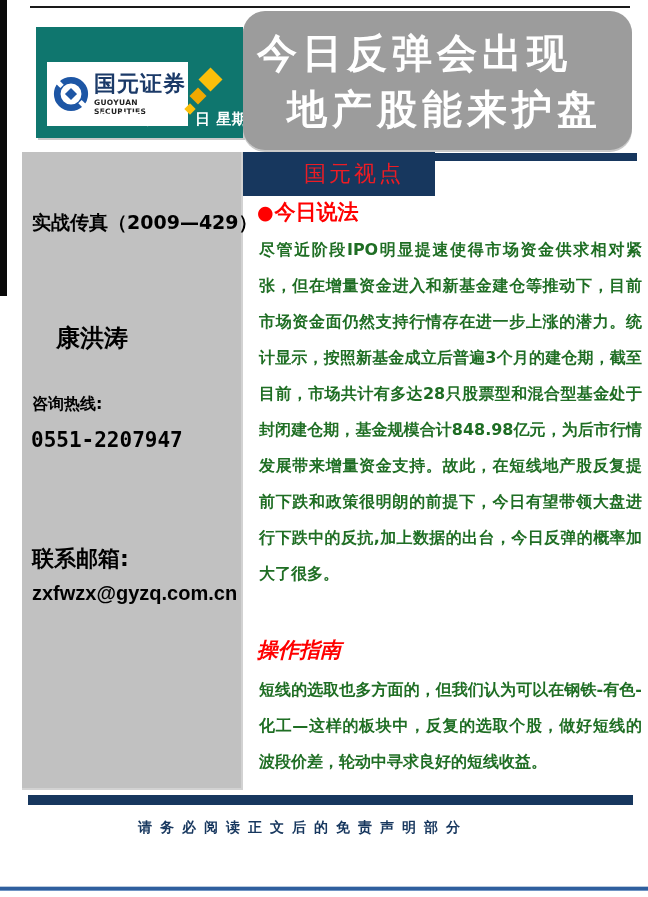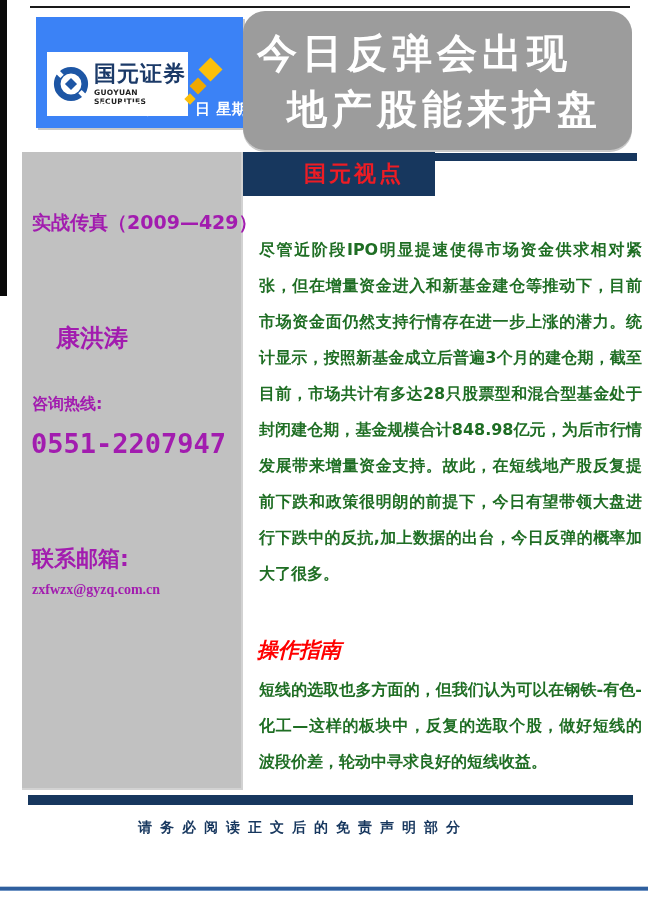--- a/index.html
+++ b/index.html
@@ -6,22 +6,22 @@
   .page{
     position:relative;width:648px;height:897px;background:#ffffff;
     font-family:"DejaVu Sans",sans-serif;overflow:hidden;
   }
   
   .left-accent{position:absolute;left:0;top:0;width:7px;height:296px;background:#0a0a0a;}
   .top-rule{position:absolute;left:30px;top:6px;width:600px;height:2px;background:#1a1a1a;}
 
   
   .brand-panel{
-    position:absolute;left:36px;top:17px;width:207px;height:111px;
-    background:#3b82f6;box-shadow:2px 2px 0 #c9c9c9;
+    position:absolute;left:36px;top:27px;width:207px;height:111px;
+    background:#0f766e;box-shadow:2px 2px 0 #c9c9c9;
   }
   .logo-card{
     position:absolute;left:11px;top:35px;width:141px;height:64px;background:#ffffff;
     display:flex;align-items:center;padding-left:5px;box-sizing:border-box;
   }
   .logo-mark{flex:0 0 38px;height:38px;margin-right:4px;}
   .logo-text-cn{font-size:22px;font-weight:bold;color:#1b3a68;letter-spacing:1px;line-height:24px;}
   .logo-text-en{font-size:7.5px;font-weight:bold;color:#222;letter-spacing:.3px;margin-top:2px;}
   .diamonds{position:absolute;left:150px;top:35px;width:56px;height:64px;}
   .dm{position:absolute;transform:rotate(45deg);}
@@ -37,35 +37,35 @@
     color:#ffffff;font-weight:bold;box-shadow:0 2px 0 #c9c9c9;border-radius:22px;
   }
   .headline-l1{margin:15px 0 0 14px;font-size:40px;line-height:54px;letter-spacing:5px;white-space:nowrap;}
   .headline-l2{margin:2px 0 0 44px;font-size:40px;line-height:54px;letter-spacing:5px;white-space:nowrap;}
 
   
   .sidebar-panel{
     position:absolute;left:22px;top:152px;width:221px;height:638px;background:#c1c1c1;
     box-shadow:inset -2px -2px 0 #d2d2d2;
   }
-  .sb{position:absolute;color:#a21caf;font-weight:bold;white-space:nowrap;}
+  .sb{position:absolute;color:#000000;font-weight:bold;white-space:nowrap;}
   .sb-report{left:10px;top:58px;font-size:19px;}
   .sb-analyst-label{left:10px;top:136px;font-size:19px;}
   .sb-analyst-name{left:34px;top:170px;font-size:24px;}
   .sb-hotline-label{left:10px;top:242px;font-size:16px;}
-  .sb-hotline-number{left:9px;top:276px;font-size:27px;font-family:"DejaVu Sans Mono",monospace;}
+  .sb-hotline-number{left:9px;top:276px;font-size:21px;font-family:"DejaVu Sans Mono",monospace;}
   .sb-email-label{left:10px;top:392px;font-size:22px;}
-  .sb-email{left:10px;top:430px;font-size:14px;font-family:Liberation Serif, serif;}
+  .sb-email{left:10px;top:430px;font-size:20px;font-family:Liberation Sans, sans-serif;}
 
   
   .section-badge{
     position:absolute;left:243px;top:152px;width:192px;height:44px;background:#17375e;
     display:flex;align-items:center;justify-content:center;
   }
-  .section-badge span{color:#ed1c24;font-size:22px;font-weight:bold;letter-spacing:3px;margin-left:30px;}
+  .section-badge span{color:#ed1c24;font-size:22px;font-weight:normal;letter-spacing:3px;margin-left:30px;}
   .badge-rule{position:absolute;left:435px;top:153px;width:202px;height:8px;background:#17375e;}
 
   .topic{position:absolute;left:257px;color:#ff0000;font-weight:bold;font-size:21px;white-space:nowrap;}
   .topic-1{top:198px;}
   .topic-2{top:636px;font-style:italic;}
   .topic .bullet{font-size:19px;margin-right:1px;}
   .body-para{
     position:absolute;left:257px;width:383px;margin:2px;color:#1f6e24;font-weight:bold;
     font-size:16px;line-height:36px;text-align:justify;text-justify:inter-ideograph;
   }
@@ -124,20 +124,23 @@
     <div class="sb sb-hotline-number">0551-2207947</div>
     <div class="sb sb-email-label">联系邮箱:</div>
     <div class="sb sb-email">zxfwzx@gyzq.com.cn</div>
   </div>
 
   <div class="section-badge">
     <span>国元视点</span>
   </div>
   <div class="badge-rule"></div>
 
+  <div class="topic topic-1">
+    <span class="bullet">●</span><span>今日说法</span>
+  </div>
   <p class="body-para para-1">尽管近阶段IPO明显提速使得市场资金供求相对紧张，但在增量资金进入和新基金建仓等推动下，目前市场资金面仍然支持行情存在进一步上涨的潜力。统计显示，按照新基金成立后普遍3个月的建仓期，截至目前，市场共计有多达28只股票型和混合型基金处于封闭建仓期，基金规模合计848.98亿元，为后市行情发展带来增量资金支持。故此，在短线地产股反复提前下跌和政策很明朗的前提下，今日有望带领大盘进行下跌中的反抗,加上数据的出台，今日反弹的概率加大了很多。</p>
 
   <div class="topic topic-2">
     <span>操作指南</span>
   </div>
   <p class="body-para para-2">短线的选取也多方面的，但我们认为可以在钢铁-有色-化工—这样的板块中，反复的选取个股，做好短线的波段价差，轮动中寻求良好的短线收益。</p>
 
   <div class="footer-bar"></div>
   <div class="disclaimer">请务必阅读正文后的免责声明部分</div>
   <div class="bottom-line"></div>

